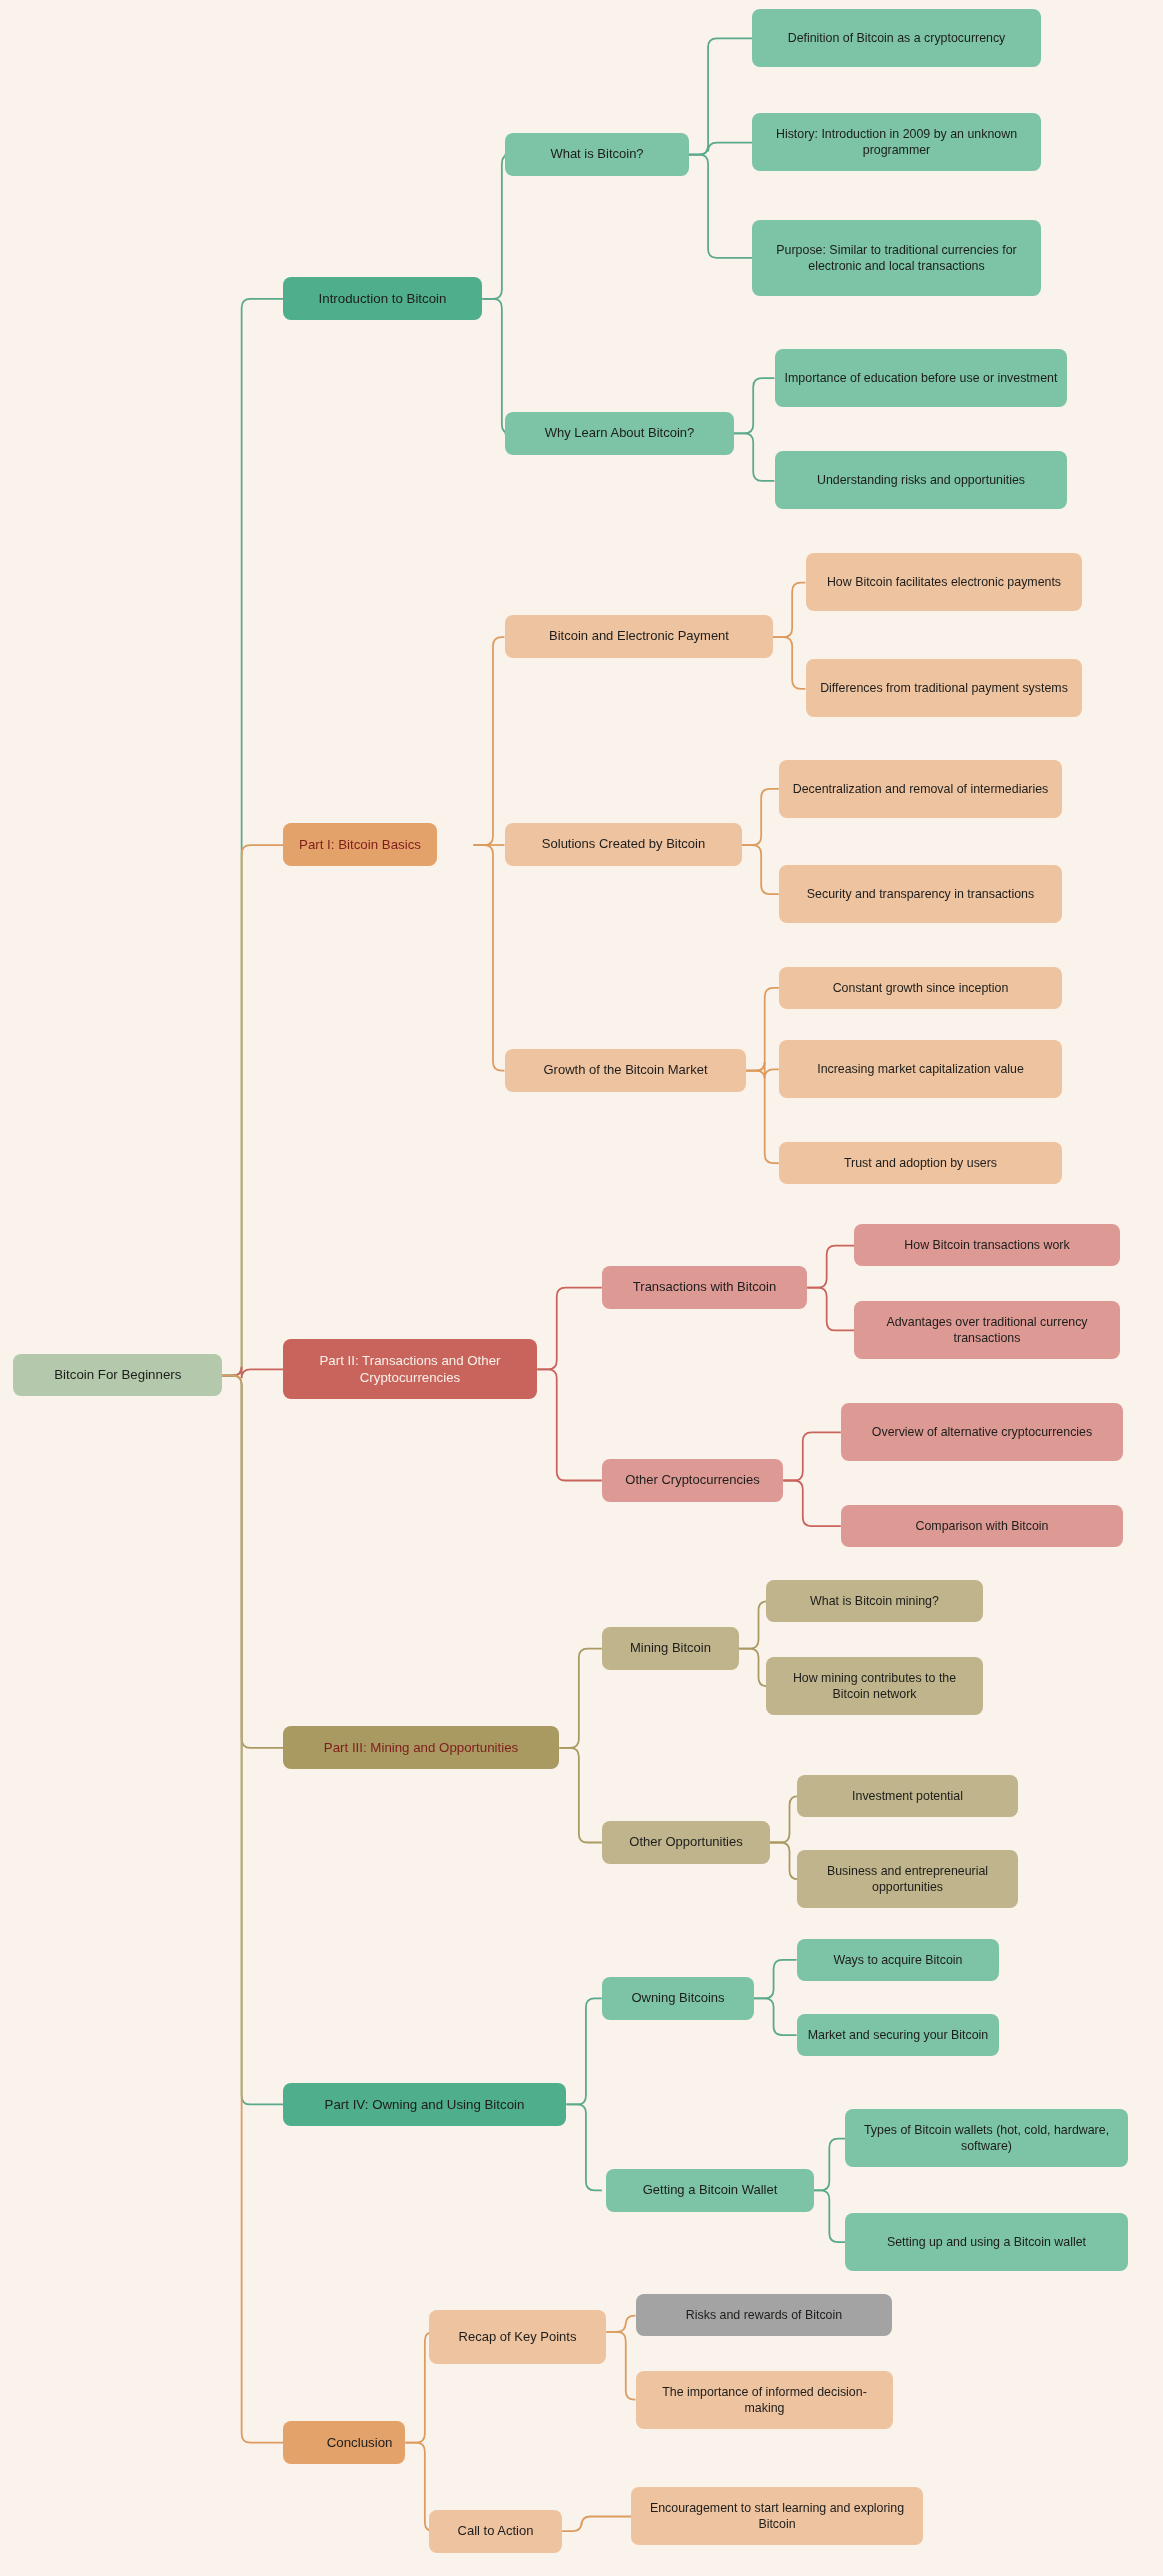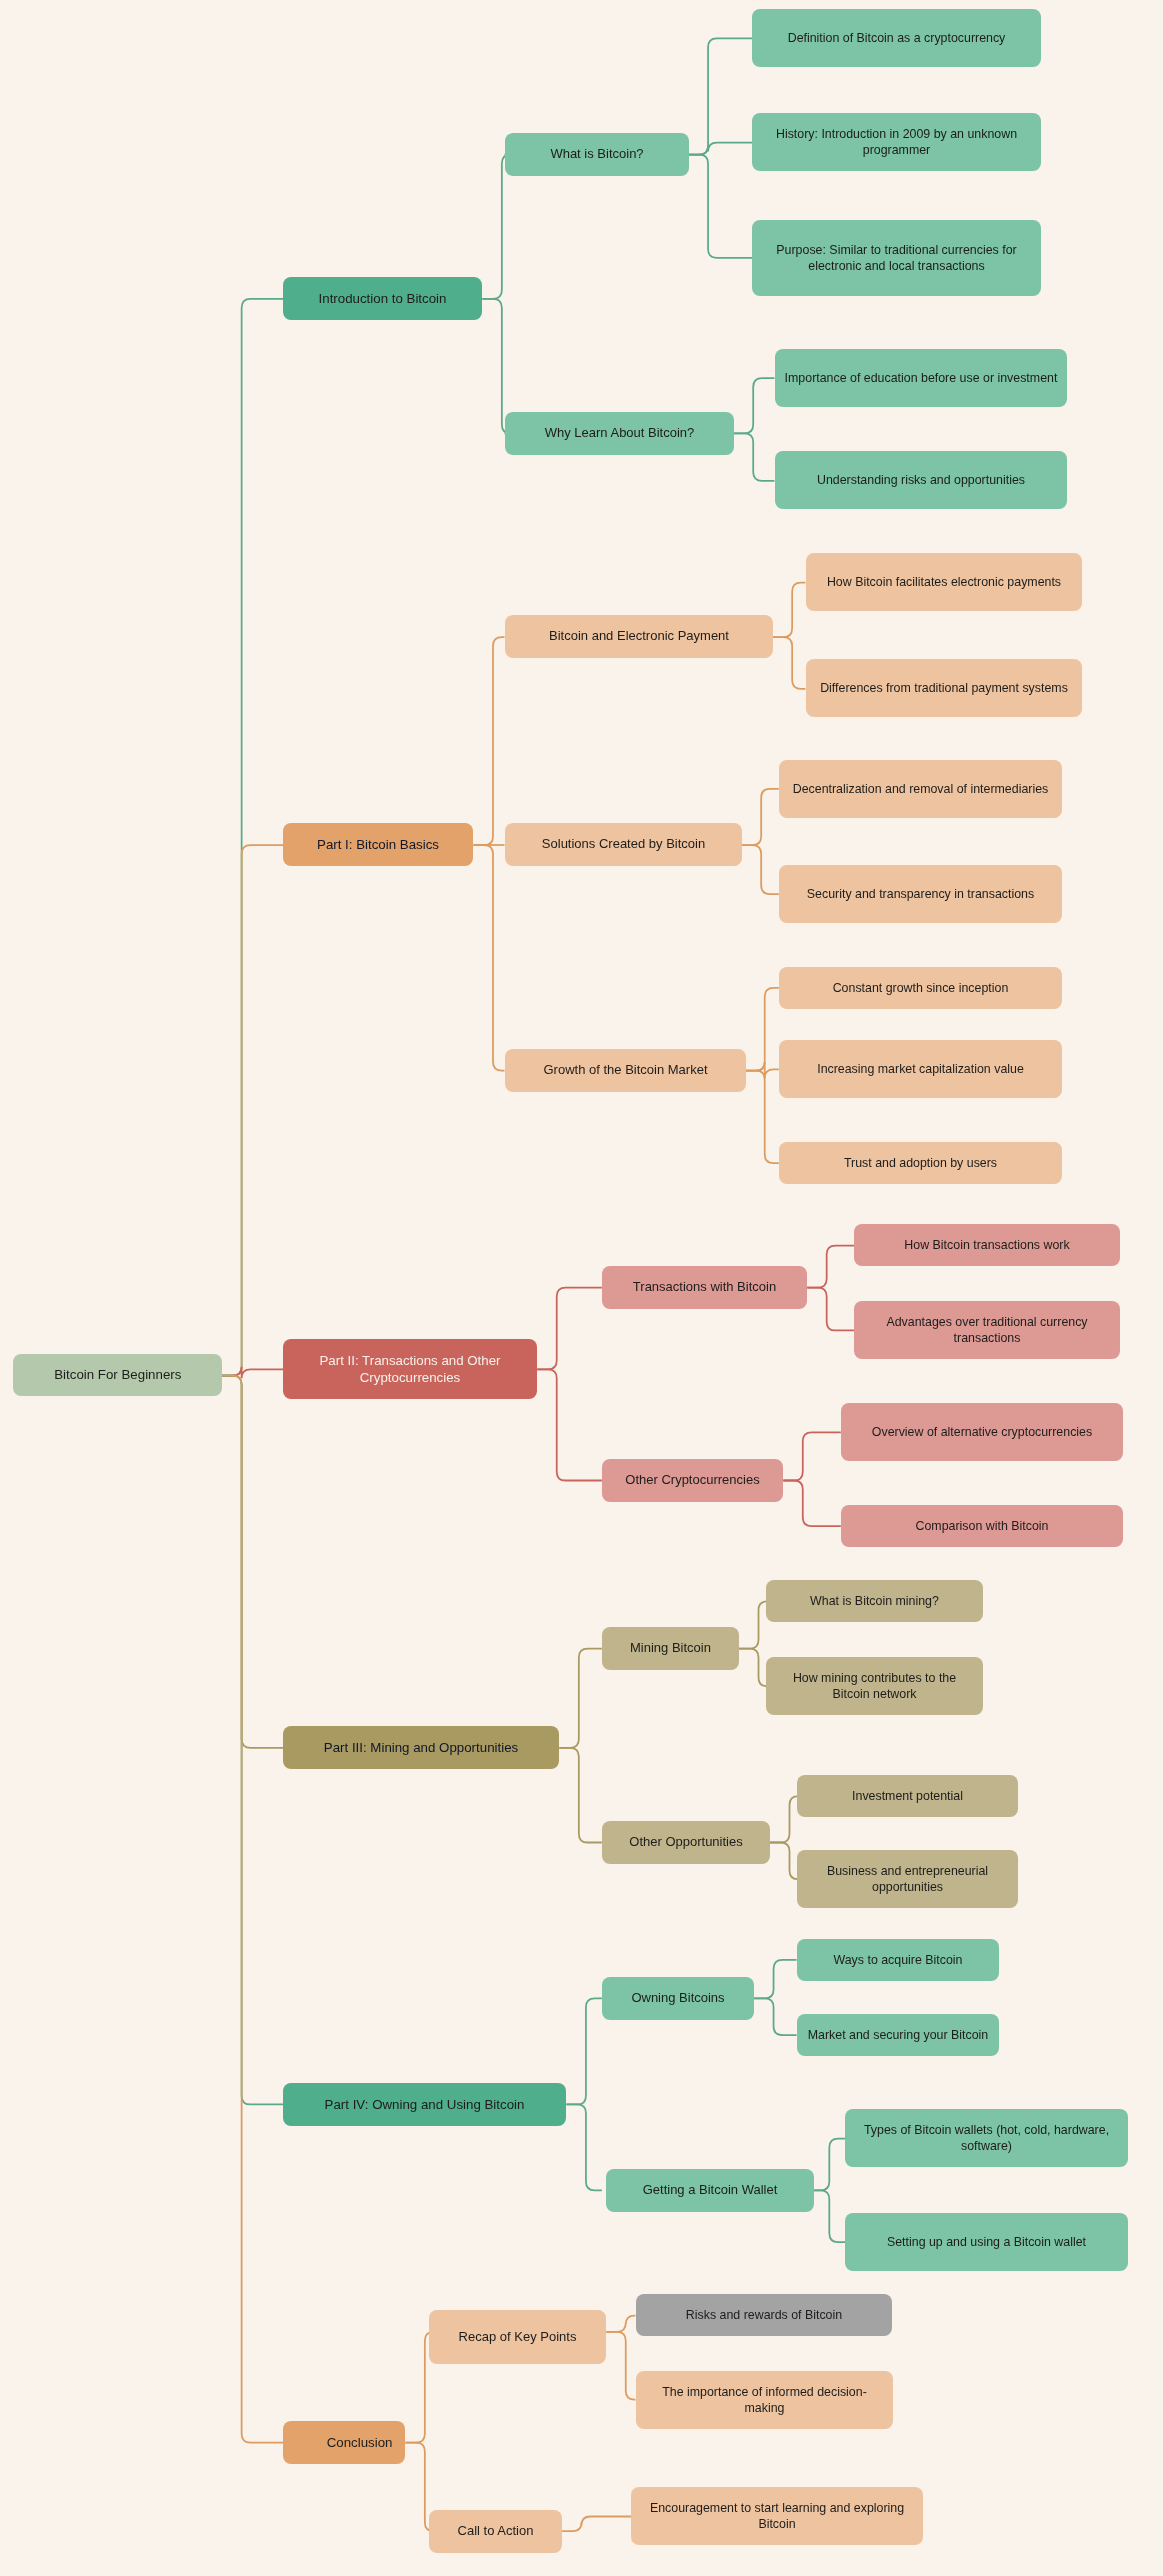--- a/index.html
+++ b/index.html
@@ -81,39 +81,39 @@
     </svg>
 <div class="node root" style="left: 13.3px; top: 1354px; width: 209px; height: 42px; background: rgb(180, 201, 171);">Bitcoin For Beginners</div>
     <div class="node l1" style="left: 283px; top: 277px; width: 199px; height: 43px; background: rgb(79, 174, 139); color: rgb(29, 29, 27);">Introduction to Bitcoin</div>
     <div class="node l2" style="left: 505px; top: 133px; width: 184px; height: 43px; background: rgb(124, 196, 165);">What is Bitcoin?</div>
     <div class="node l3" style="left: 752px; top: 8.9px; width: 289px; height: 58px; background: rgb(124, 196, 165);">Definition of Bitcoin as a cryptocurrency</div>
     <div class="node l3" style="left: 752px; top: 113px; width: 289px; height: 58px; background: rgb(124, 196, 165);">History: Introduction in 2009 by an unknown programmer</div>
     <div class="node l3" style="left: 752px; top: 220px; width: 289px; height: 76px; background: rgb(124, 196, 165);">Purpose: Similar to traditional currencies for electronic and local transactions</div>
     <div class="node l2" style="left: 505px; top: 412px; width: 229px; height: 43px; background: rgb(124, 196, 165);">Why Learn About Bitcoin?</div>
     <div class="node l3" style="left: 775px; top: 349px; width: 292px; height: 58px; background: rgb(124, 196, 165);">Importance of education before use or investment</div>
     <div class="node l3" style="left: 775px; top: 451px; width: 292px; height: 58px; background: rgb(124, 196, 165);">Understanding risks and opportunities</div>
-    <div class="node l1" style="left: 283px; top: 823px; width: 190px; height: 43px; background: rgb(227, 162, 105); color: #0f172a;">Part I: Bitcoin Basics</div>
+    <div class="node l1" style="left: 283px; top: 823px; width: 154px; height: 43px; background: rgb(227, 162, 105); color: #7f1d1d;">Part I: Bitcoin Basics</div>
     <div class="node l2" style="left: 505px; top: 615px; width: 268px; height: 43px; background: rgb(238, 195, 160);">Bitcoin and Electronic Payment</div>
     <div class="node l3" style="left: 806px; top: 659px; width: 276px; height: 58px; background: rgb(238, 195, 160);">Differences from traditional payment systems</div>
     <div class="node l3" style="left: 806px; top: 553px; width: 276px; height: 58px; background: rgb(238, 195, 160);">How Bitcoin facilitates electronic payments</div>
     <div class="node l2" style="left: 505px; top: 823px; width: 237px; height: 43px; background: rgb(238, 195, 160);">Solutions Created by Bitcoin</div>
     <div class="node l3" style="left: 779px; top: 760px; width: 283px; height: 58px; background: rgb(238, 195, 160);">Decentralization and removal of intermediaries</div>
     <div class="node l3" style="left: 779px; top: 865px; width: 283px; height: 58px; background: rgb(238, 195, 160);">Security and transparency in transactions</div>
     <div class="node l2" style="left: 505px; top: 1049px; width: 241px; height: 43px; background: rgb(238, 195, 160);">Growth of the Bitcoin Market</div>
     <div class="node l3" style="left: 779px; top: 967px; width: 283px; height: 42px; background: rgb(238, 195, 160);">Constant growth since inception</div>
     <div class="node l3" style="left: 779px; top: 1040px; width: 283px; height: 58px; background: rgb(238, 195, 160);">Increasing market capitalization value</div>
     <div class="node l3" style="left: 779px; top: 1142px; width: 283px; height: 42px; background: rgb(238, 195, 160);">Trust and adoption by users</div>
     <div class="node l1" style="left: 283px; top: 1339px; width: 254px; height: 60px; background: rgb(200, 100, 92); color: rgb(247, 241, 234);">Part II: Transactions and Other Cryptocurrencies</div>
     <div class="node l2" style="left: 602px; top: 1266px; width: 205px; height: 43px; background: rgb(221, 153, 148);">Transactions with Bitcoin</div>
     <div class="node l3" style="left: 854px; top: 1224px; width: 266px; height: 42px; background: rgb(221, 153, 148);">How Bitcoin transactions work</div>
     <div class="node l3" style="left: 854px; top: 1301px; width: 266px; height: 58px; background: rgb(221, 153, 148);">Advantages over traditional currency transactions</div>
     <div class="node l2" style="left: 602px; top: 1459px; width: 181px; height: 43px; background: rgb(221, 153, 148);">Other Cryptocurrencies</div>
     <div class="node l3" style="left: 841px; top: 1403px; width: 282px; height: 58px; background: rgb(221, 153, 148);">Overview of alternative cryptocurrencies</div>
     <div class="node l3" style="left: 841px; top: 1505px; width: 282px; height: 42px; background: rgb(221, 153, 148);">Comparison with Bitcoin</div>
-    <div class="node l1" style="left: 283px; top: 1726px; width: 276px; height: 43px; background: rgb(169, 154, 98); color: #0f172a;">Part III: Mining and Opportunities</div>
+    <div class="node l1" style="left: 283px; top: 1726px; width: 276px; height: 43px; background: rgb(169, 154, 98); color: #7f1d1d;">Part III: Mining and Opportunities</div>
     <div class="node l2" style="left: 602px; top: 1627px; width: 137px; height: 43px; background: rgb(191, 180, 139);">Mining Bitcoin</div>
     <div class="node l3" style="left: 766px; top: 1580px; width: 217px; height: 42px; background: rgb(191, 180, 139);">What is Bitcoin mining?</div>
     <div class="node l3" style="left: 766px; top: 1657px; width: 217px; height: 58px; background: rgb(191, 180, 139);">How mining contributes to the Bitcoin network</div>
     <div class="node l2" style="left: 602px; top: 1821px; width: 168px; height: 43px; background: rgb(191, 180, 139);">Other Opportunities</div>
     <div class="node l3" style="left: 797px; top: 1775px; width: 221px; height: 42px; background: rgb(191, 180, 139);">Investment potential</div>
     <div class="node l1" style="left: 283px; top: 2083px; width: 283px; height: 43px; background: rgb(79, 174, 139); color: rgb(29, 29, 27);">Part IV: Owning and Using Bitcoin</div>
     <div class="node l3" style="left: 797px; top: 1850px; width: 221px; height: 58px; background: rgb(191, 180, 139);">Business and entrepreneurial opportunities</div>
     <div class="node l2" style="left: 602px; top: 1977px; width: 152px; height: 43px; background: rgb(124, 196, 165);">Owning Bitcoins</div>
     <div class="node l3" style="left: 797px; top: 1939px; width: 202px; height: 42px; background: rgb(124, 196, 165);">Ways to acquire Bitcoin</div>
     <div class="node l3" style="left: 797px; top: 2014px; width: 202px; height: 42px; background: rgb(124, 196, 165);">Market and securing your Bitcoin</div>

